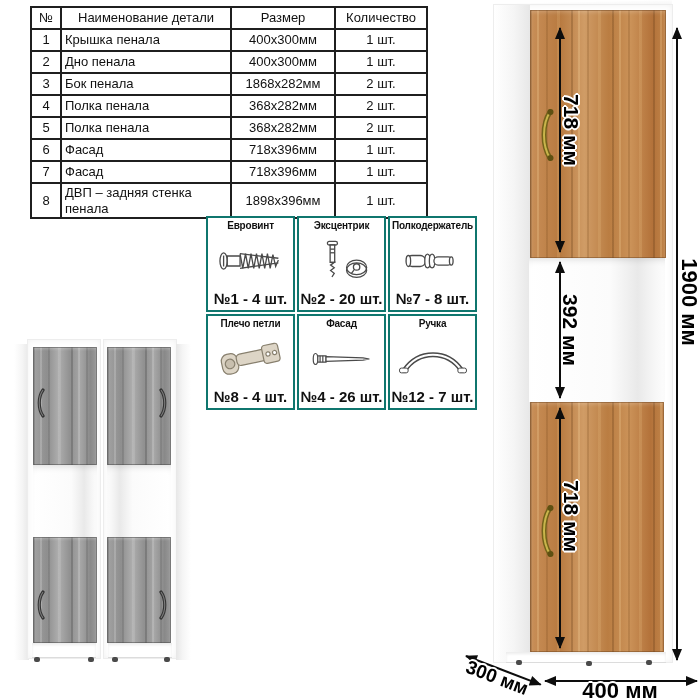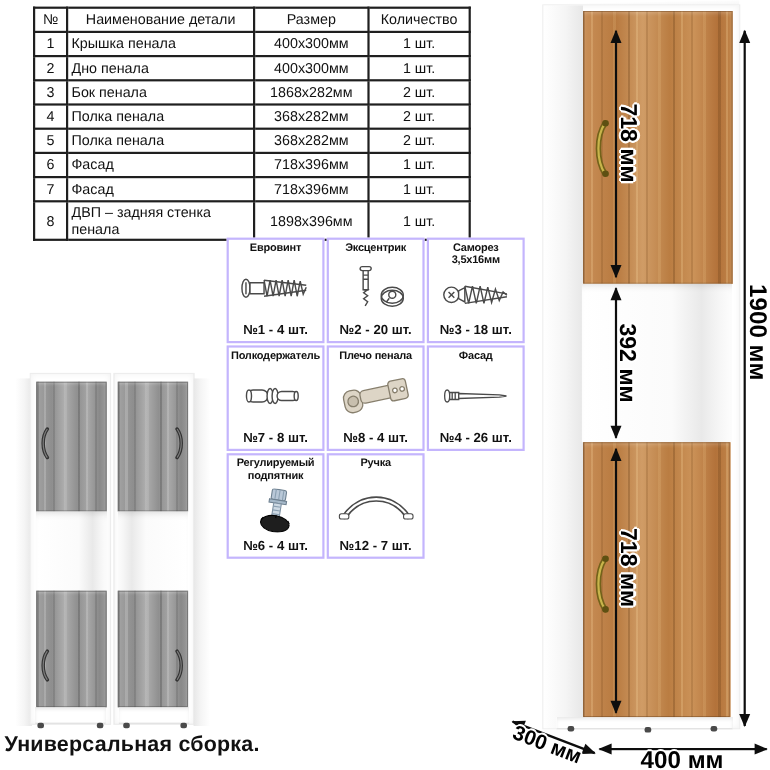--- a/index.html
+++ b/index.html
@@ -11,24 +11,24 @@
                font-size:13px;line-height:1.2;table-layout:fixed;}
   .parts-table th,.parts-table td{border:2px solid #1f1f1f;padding:1px 3px;height:18px;
                font-weight:400;overflow:hidden;}
   .parts-table th{text-align:center;}
   .c-num,.c-size,.c-qty{text-align:center;}
   .c-name{text-align:left;padding-left:6px;}
 
   
   .hw-grid{position:absolute;left:206px;top:216px;width:271px;height:390px;
            display:grid;grid-template-columns:repeat(3,1fr);grid-template-rows:repeat(4,1fr);gap:2px;}
-  .hw-cell{border:2px solid #c4b5fd;background:#fff;display:flex;flex-direction:column;
+  .hw-cell{border:2px solid #0f766e;background:#fff;display:flex;flex-direction:column;
            align-items:center;justify-content:space-between;padding:2px 1px 3px;}
   .hw-title{font-size:10px;font-weight:700;line-height:1.12;text-align:center;letter-spacing:-0.2px;}
-  .hw-count{font-size:12px;font-weight:700;}
+  .hw-count{font-size:15px;font-weight:700;}
   .hw-icon{flex:0 0 auto;}
   .hw-icon *{vector-effect:non-scaling-stroke;}
 
   
   .wood{background-color:#c08449;
     background-image:
       repeating-linear-gradient(90deg,
         rgba(92,54,18,.26) 0 2px, transparent 2px 7px,
         rgba(255,225,170,.22) 7px 9px, transparent 9px 16px,
         rgba(110,65,22,.20) 16px 18px, transparent 18px 27px,
@@ -169,47 +169,36 @@
           <line x1="24" y1="14" x2="29" y2="14"></line>
         <path d="M24.5 24.5 l4 0 l-4 3 l4 3 l-4 3 l4 3 l-2.5 4" fill="none"></path>
         <ellipse cx="53" cy="33" rx="11" ry="8"></ellipse>
         <ellipse cx="53" cy="30" rx="11" ry="8" fill="none"></ellipse>
         <circle cx="53" cy="29.5" r="3.5"></circle>
         <line x1="47" y1="37" x2="50" y2="33"></line>
       </svg>
       <div class="hw-count">№2 - 20 шт.</div>
     </div>
 
-    <div class="hw-cell">
-      <div class="hw-title">Саморез 3,5х16мм</div>
-      <svg class="hw-icon" width="74" height="40" viewBox="0 0 74 46" fill="#fff" stroke="#4a4a4a" stroke-width="1.3">
-        <circle cx="11" cy="23" r="8"></circle>
-        <path d="M8 20 L14 26 M14 20 L8 26" fill="none"></path>
-        <path d="M18.5 19 L25 15.5 L25 30.5 L18.5 27 Z"></path>
-        <path d="M25 14 L29 32 L33 14 L37 32 L41 14 L45 32 L49 15 L53 31 L57 17 L61 29 L65 20 L69 23.5" fill="none"></path>
-        <path d="M25 14 L69 22 M25 32 L69 25" fill="none"></path>
-      </svg>
-      <div class="hw-count">№3 - 18 шт.</div>
-    </div>
 
     <div class="hw-cell">
       <div class="hw-title">Полкодержатель</div>
       <svg class="hw-icon" width="74" height="42" viewBox="0 0 74 46" fill="#fff" stroke="#4a4a4a" stroke-width="1.3">
         <rect x="8" y="17" width="21" height="12" rx="6"></rect>
         <ellipse cx="10" cy="23" rx="2.5" ry="6"></ellipse>
         <ellipse cx="31" cy="23" rx="3" ry="7.5"></ellipse>
         <ellipse cx="36" cy="23" rx="3" ry="7.5"></ellipse>
         <rect x="38" y="18.5" width="20" height="9" rx="4.5"></rect>
         <ellipse cx="57" cy="23" rx="2" ry="4.5"></ellipse>
       </svg>
       <div class="hw-count">№7 - 8 шт.</div>
     </div>
 
     <div class="hw-cell">
-      <div class="hw-title">Плечо пенала</div>
+      <div class="hw-title">Плечо петли</div>
       <svg class="hw-icon" width="74" height="44" viewBox="0 0 74 46" fill="#ddd5c6" stroke="#877f6d" stroke-width="1.2">
         <g transform="rotate(-12 37 23)">
           <rect x="6" y="13" width="17" height="21" rx="7"></rect>
           <circle cx="14.5" cy="23.5" r="5" fill="#c8bfae"></circle>
           <rect x="22" y="15.5" width="32" height="12" rx="4"></rect>
           <rect x="50" y="12" width="17" height="19" rx="3"></rect>
           <circle cx="55.5" cy="21.5" r="2.2" fill="#fff"></circle>
           <circle cx="62.5" cy="21.5" r="2.2" fill="#fff"></circle>
         </g>
       </svg>
@@ -223,39 +212,20 @@
         <ellipse cx="8" cy="23" rx="2.5" ry="6"></ellipse>
         <rect x="10.5" y="19.5" width="9" height="7"></rect>
         <line x1="13" y1="19.5" x2="13" y2="26.5"></line>
           <line x1="16" y1="19.5" x2="16" y2="26.5"></line>
         <polygon points="19.5,20.5 60,21.8 67,23 60,24.2 19.5,25.5"></polygon>
       </svg>
       <div class="hw-count">№4 - 26 шт.</div>
     </div>
 
 
-    <div class="hw-cell">
-      <div class="hw-title">Регулируемый подпятник</div>
-      <svg class="hw-icon" width="74" height="40" viewBox="0 0 74 46">
-        <g transform="rotate(9 37 22)">
-          <rect x="30" y="1" width="15" height="11" rx="2" fill="#b9c8d8" stroke="#6e8090"></rect>
-          <line x1="34" y1="1.5" x2="34" y2="11.5" stroke="#8ba0b2"></line>
-          <line x1="38" y1="1.5" x2="38" y2="11.5" stroke="#8ba0b2"></line>
-          <line x1="42" y1="1.5" x2="42" y2="11.5" stroke="#8ba0b2"></line>
-          <rect x="28.5" y="12" width="18" height="3.5" fill="#a5b8c9" stroke="#6e8090"></rect>
-          <rect x="33.5" y="15.5" width="8" height="15" fill="#cdd9e4" stroke="#7e91a2"></rect>
-          <line x1="33.5" y1="19" x2="41.5" y2="19" stroke="#8ba0b2"></line>
-          <line x1="33.5" y1="23" x2="41.5" y2="23" stroke="#8ba0b2"></line>
-          <line x1="33.5" y1="27" x2="41.5" y2="27" stroke="#8ba0b2"></line>
-          <ellipse cx="38" cy="37" rx="15" ry="8.5" fill="#1e1e1e" stroke="#000"></ellipse>
-          <path d="M25 32 l-2 3 M51 32 l2 3 M38 28 l0 3" stroke="#000"></path>
-        </g>
-      </svg>
-      <div class="hw-count">№6 - 4 шт.</div>
-    </div>
 
 
 
     <div class="hw-cell">
       <div class="hw-title">Ручка</div>
       <svg class="hw-icon" width="74" height="44" viewBox="0 0 74 46">
         <path d="M7 35 C22 13 52 13 67 35" fill="none" stroke="#4a4a4a" stroke-width="5" stroke-linecap="round"></path>
         <path d="M7 35 C22 13 52 13 67 35" fill="none" stroke="#fff" stroke-width="2"></path>
         <rect x="2" y="32.5" width="9" height="5" rx="2" fill="#fff" stroke="#4a4a4a"></rect>
         <rect x="63" y="32.5" width="9" height="5" rx="2" fill="#fff" stroke="#4a4a4a"></rect>
@@ -294,21 +264,20 @@
     <svg class="abs" style="left:158px;top:388px;" width="10" height="30" viewBox="0 0 10 30">
       <path d="M3 2 C8 9 8 21 3 28" fill="none" stroke="#333" stroke-width="3.2" stroke-linecap="round"></path>
       <path d="M3 2 C8 9 8 21 3 28" fill="none" stroke="#7c7c7c" stroke-width="1.1"></path>
     </svg>
     <svg class="abs" style="left:158px;top:590px;" width="10" height="30" viewBox="0 0 10 30">
       <path d="M3 2 C8 9 8 21 3 28" fill="none" stroke="#333" stroke-width="3.2" stroke-linecap="round"></path>
       <path d="M3 2 C8 9 8 21 3 28" fill="none" stroke="#7c7c7c" stroke-width="1.1"></path>
     </svg>
   </div>
 
-  <div class="caption">Универсальная сборка.</div>
 
   <div>
     <div class="abs" style="left:494px;top:2px;width:178px;height:9px;background:linear-gradient(#fdfdfd,#efefef);transform:skewY(-1.2deg);"></div>
     <div class="abs carcass" style="left:494px;top:5px;width:178px;height:657px;"></div>
     <div class="abs side-shade" style="left:494px;top:5px;width:36px;height:657px;"></div>
     <div class="abs wood" style="left:530px;top:10px;width:136px;height:248px;"></div>
     <div class="abs niche" style="left:529px;top:258px;width:136px;height:144px;"></div>
     <div class="abs wood" style="left:530px;top:402px;width:134px;height:250px;"></div>
     <div class="abs plinth" style="left:506px;top:652px;width:160px;height:10px;"></div>
     <div class="foot" style="left:516px;top:660px;"></div>

